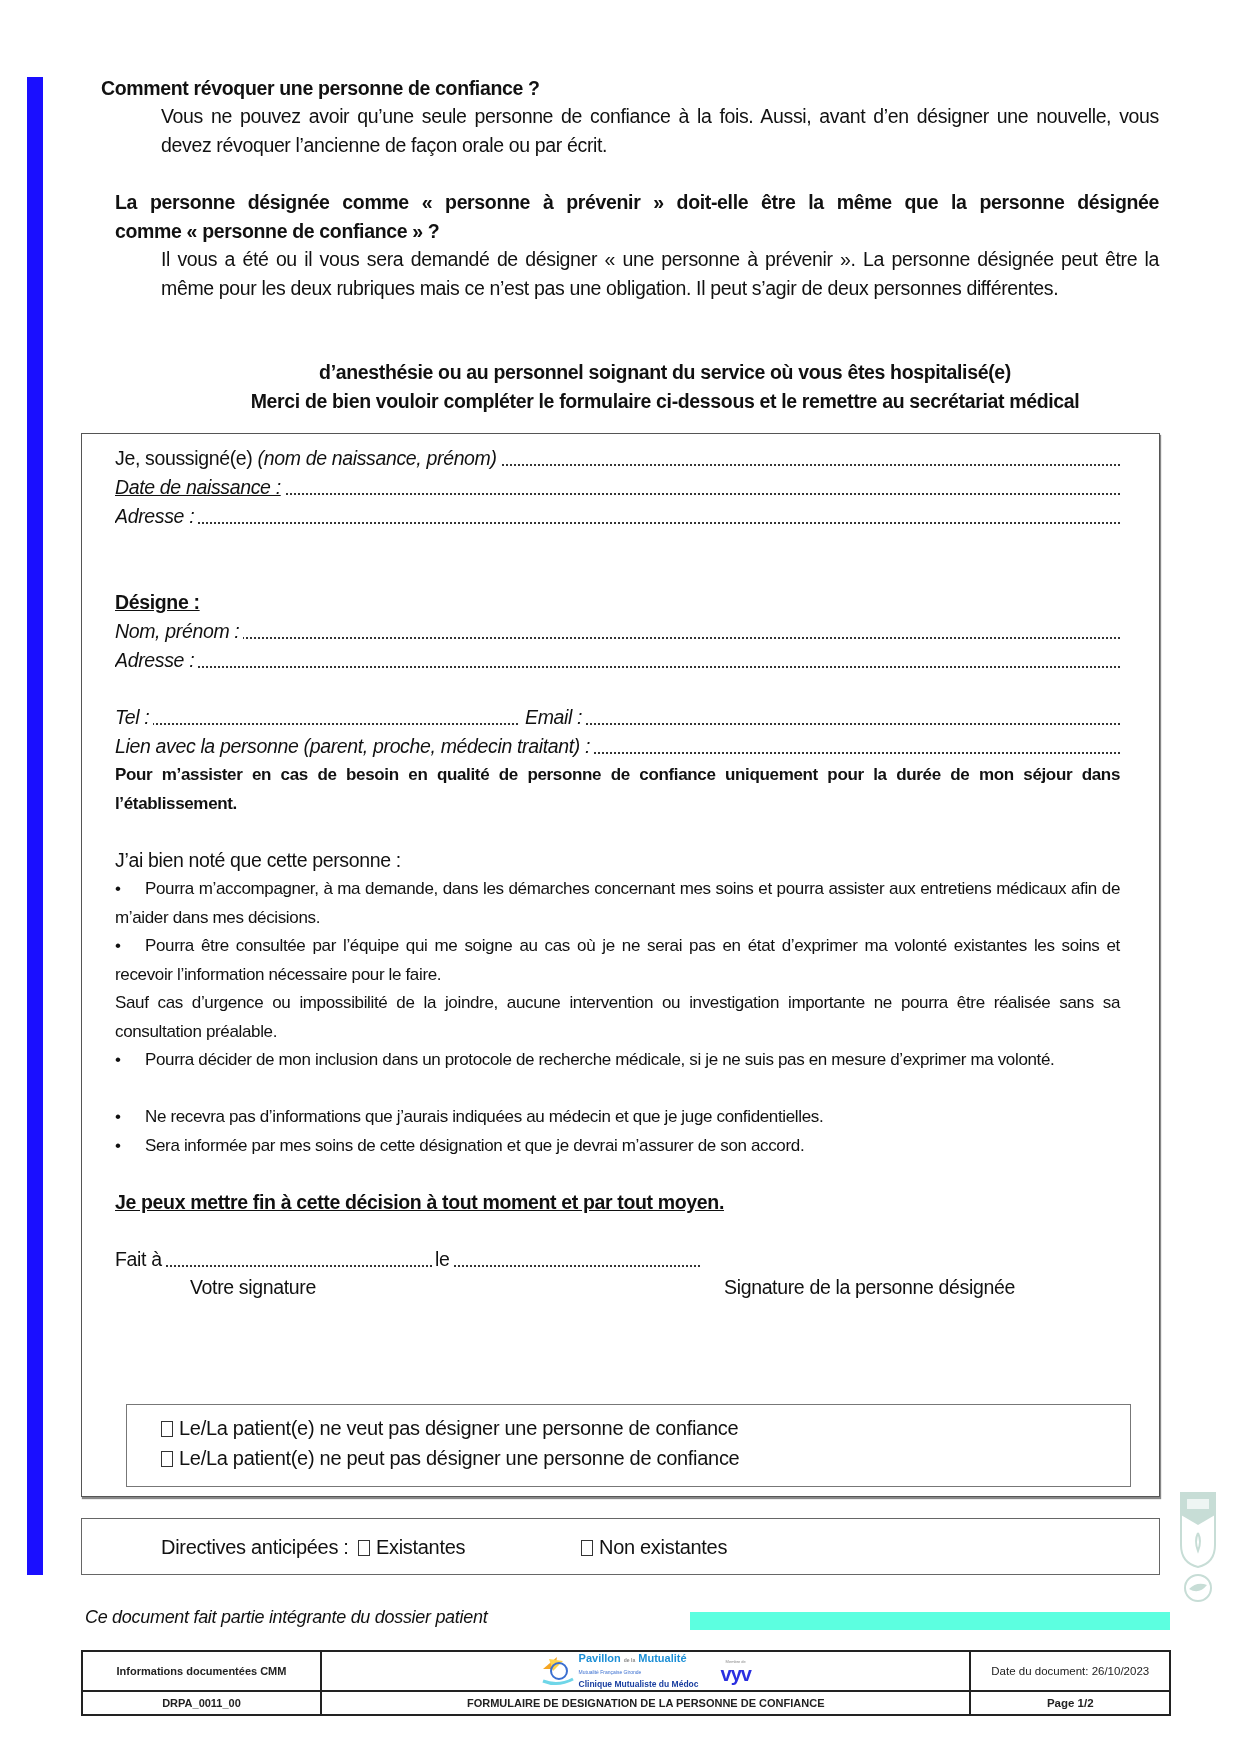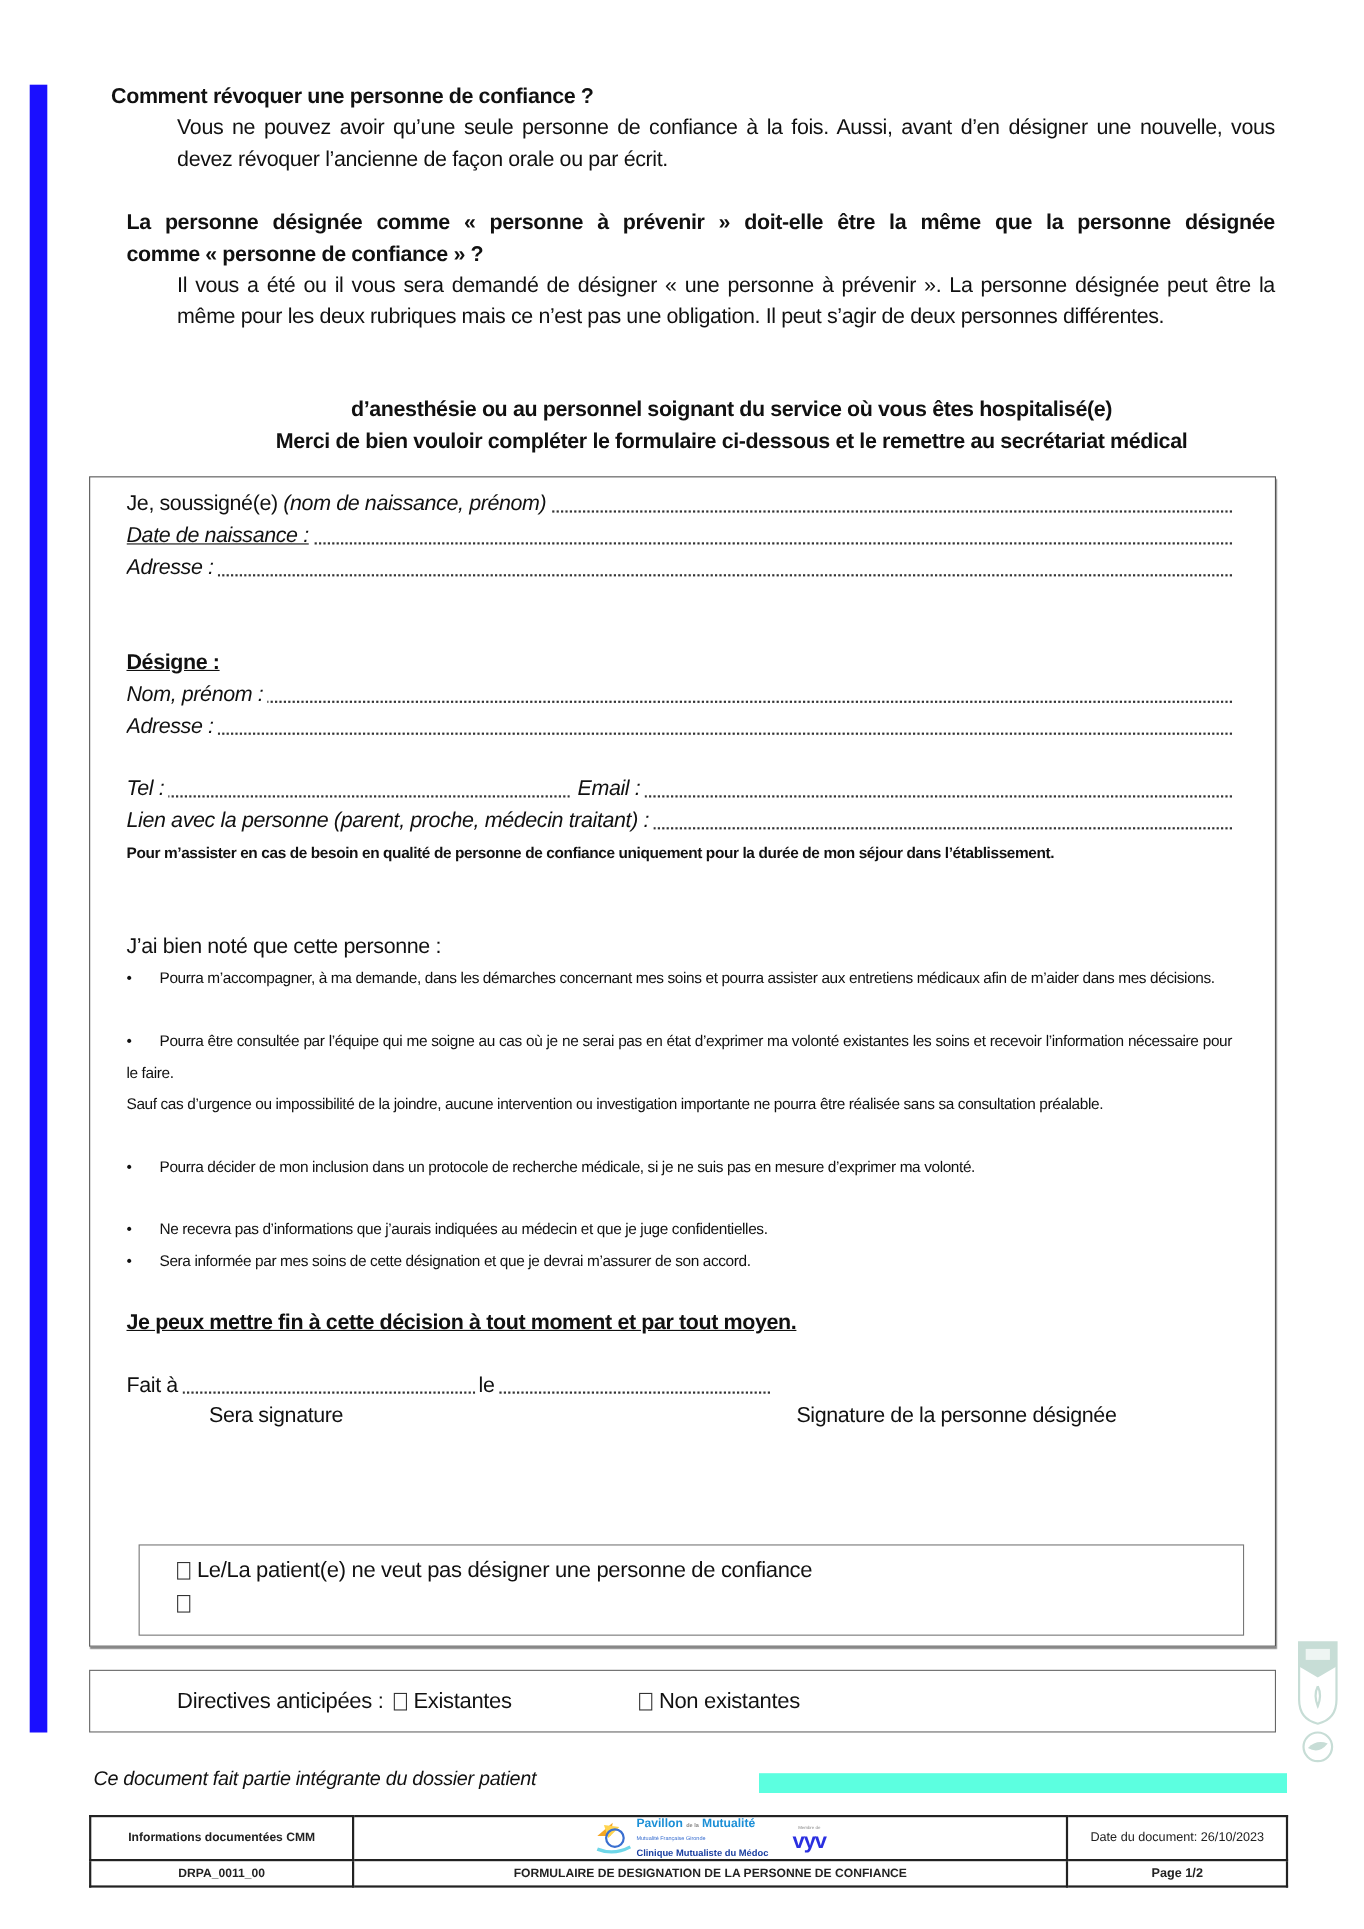--- a/index.html
+++ b/index.html
@@ -23,21 +23,21 @@
   #form-box { position: absolute; left: 81px; top: 433px; width: 1079px; height: 1064px; border: 1.5px solid #555; box-shadow: 1px 2px 1px #888; }
 
   .line { position: absolute; left: 115px; width: 1005px; font-size: 19.5px; line-height: 29px; white-space: nowrap; overflow: hidden; letter-spacing: -0.35px; }
   .line .lbl { background: #fff; padding-right: 4px; position: relative; z-index: 1; }
   .line .dots { position: absolute; left: 0; right: 0; bottom: 7px; border-bottom: 2px dotted #333; z-index: 0; }
   .split { position: absolute; width: 1005px; left: 115px; height: 29px; }
   .split .seg { position: absolute; top: 0; height: 29px; font-size: 19.5px; line-height: 29px; white-space: nowrap; overflow: hidden; letter-spacing: -0.35px; }
   .seg .lbl { background: #fff; padding-right: 4px; position: relative; z-index: 1; }
   .seg .dots { position: absolute; left: 0; right: 0; bottom: 7px; border-bottom: 2px dotted #333; }
 
-  .bullet-p { position: absolute; left: 115px; width: 1005px; font-size: 14px; line-height: 28.5px; letter-spacing: -0.35px; text-align: justify; }
+  .bullet-p { position: absolute; left: 115px; width: 1005px; font-size: 17px; line-height: 28.5px; letter-spacing: -0.35px; text-align: justify; }
   .bullet-p .dot { display: inline-block; width: 30px; }
 
   #checks-box { position: absolute; left: 126px; top: 1404px; width: 1005px; height: 83px; border: 1.5px solid #777; }
   .chk { position: absolute; left: 161px; font-size: 20px; line-height: 30px; letter-spacing: -0.3px; }
   .box { display: inline-block; width: 12px; height: 16px; border: 1px solid #333; margin-right: 6px; vertical-align: -2px; }
 
   #dir-box { position: absolute; left: 81px; top: 1518px; width: 1079px; height: 57px; border: 1.5px solid #666; }
   #dir-label { position: absolute; left: 161px; top: 1532px; font-size: 20px; line-height: 30px; letter-spacing: -0.3px; }
   #dir-no { position: absolute; left: 581px; top: 1532px; font-size: 20px; line-height: 30px; letter-spacing: -0.3px; }
 
@@ -152,28 +152,28 @@
     <span class="dots"></span>
     <span class="lbl">Fait à</span>
     <span></span>
   </div>
   <div class="seg" style="left:320px; width:265px;">
     <span class="dots"></span>
     <span class="lbl">le</span>
     <span></span>
   </div>
 </div>
-<div class="p" style="left:190px; top:1273px;">Sera signature</div>
+<div class="p" style="left:190px; top:1273px;">Votre signature</div>
 <div class="p" style="left:724px; top:1273px;">Signature de la personne désignée</div>
 <div style="position:absolute; left:120px; top:1305px; width:450px; height:90px;"></div>
 <div style="position:absolute; left:680px; top:1305px; width:450px; height:90px;"></div>
 
 <div id="checks-box"></div>
 <div class="chk" style="top:1413px;"><span class="box"></span><span>Le/La patient(e) ne veut pas désigner une personne de confiance</span></div>
-<div class="chk" style="top:1443px;"><span class="box"></span></div>
+<div class="chk" style="top:1443px;"><span class="box"></span><span>Le/La patient(e) ne peut pas désigner une personne de confiance</span></div>
 
 <div id="dir-box"></div>
 <div id="dir-label">
   <span>Directives anticipées :</span>
   <span><span class="box" style="margin-left:4px;"></span><span>Existantes</span></span>
 </div>
 <div id="dir-no"><span class="box"></span><span>Non existantes</span></div>
 
 <div id="footnote">Ce document fait partie intégrante du dossier patient</div>
 <div id="teal-bar"></div>

